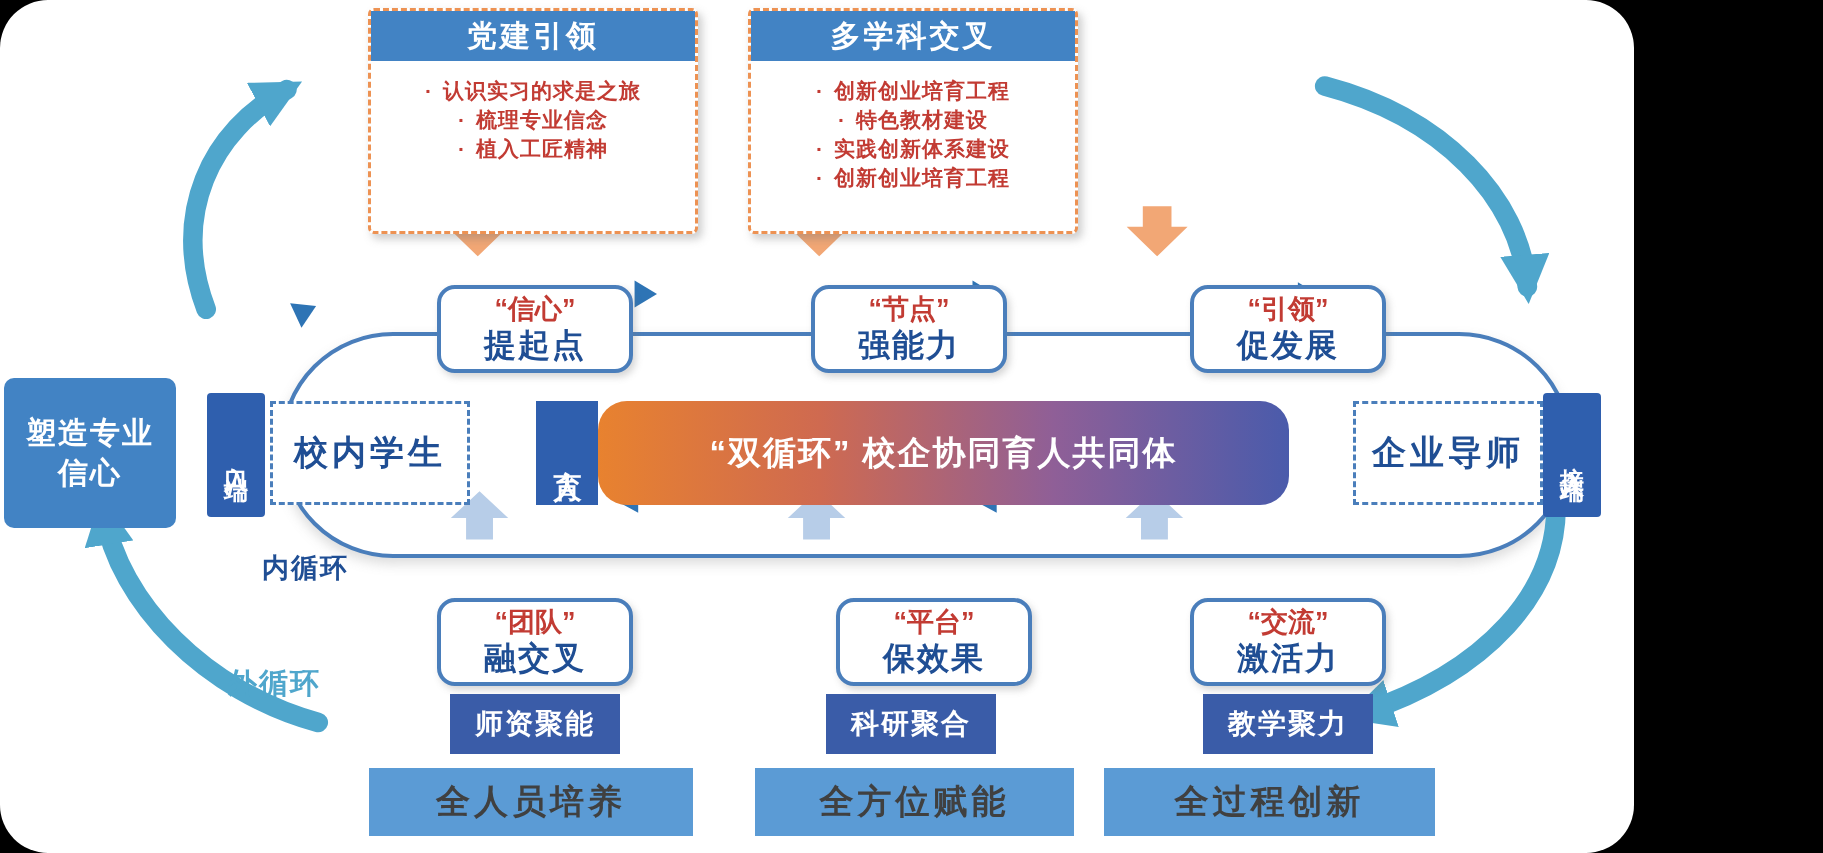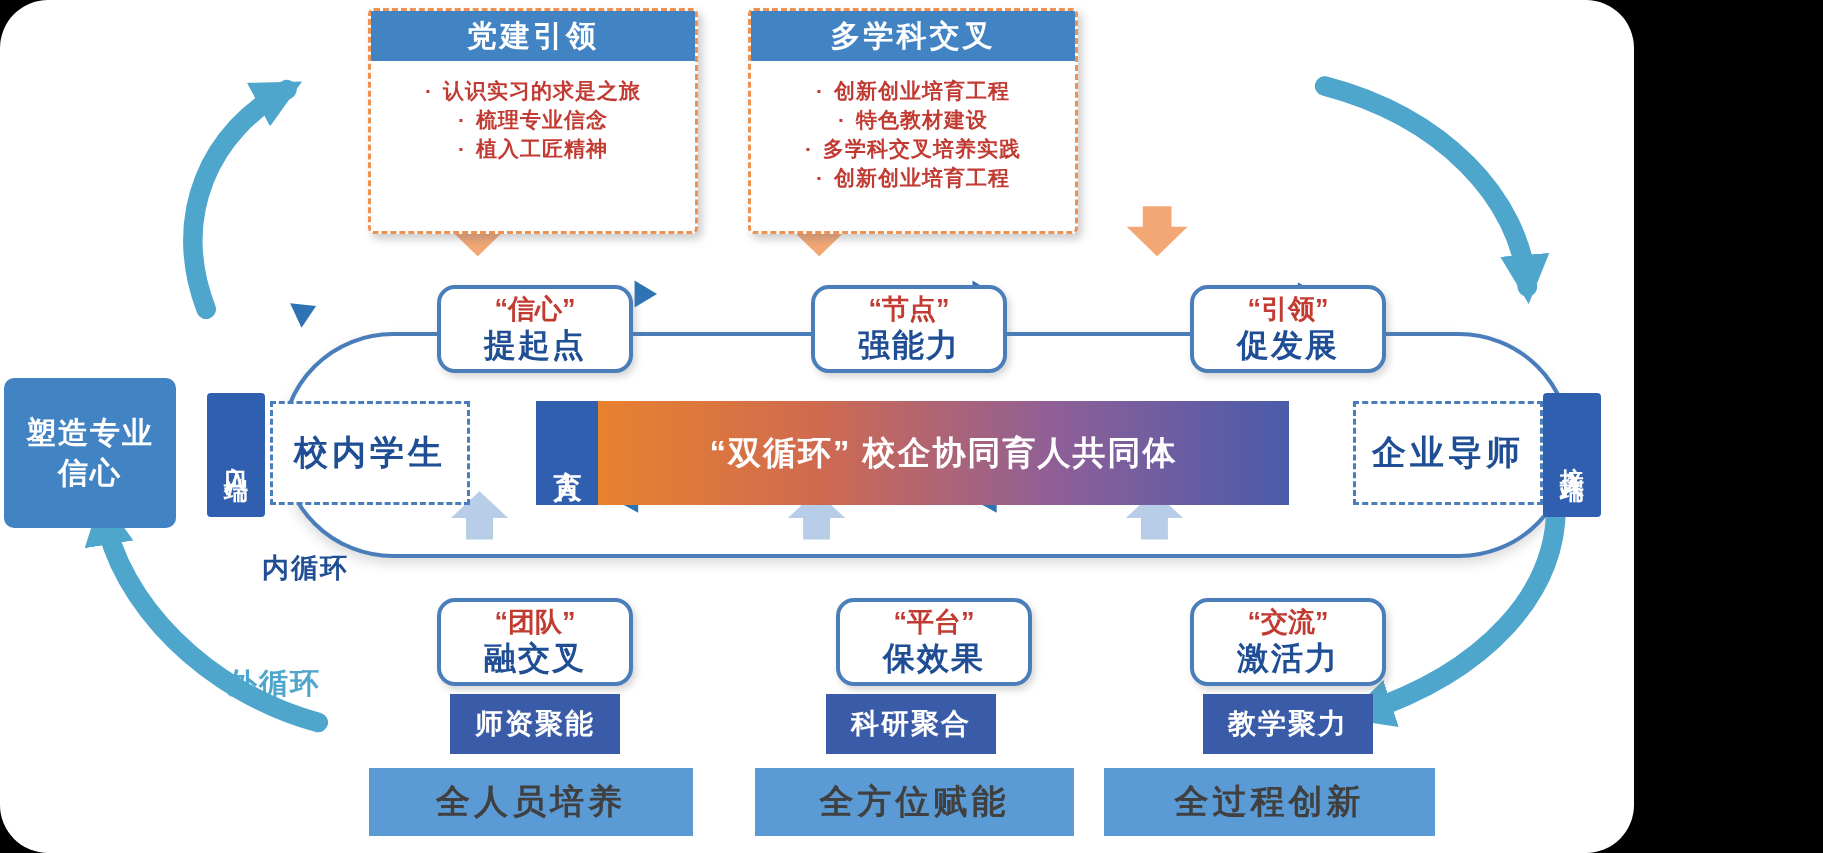--- a/index.html
+++ b/index.html
@@ -53,21 +53,21 @@
              border:3px dashed var(--box-border-blue);display:flex;align-items:center;
              justify-content:center;color:var(--navy);font-size:34px;font-weight:bold;
              z-index:3;letter-spacing:4px;box-sizing:border-box;}
   #students{left:270px;width:200px;}
   #mentors{left:1353px;width:190px;}
 
   .banner{position:absolute;left:598px;top:401px;width:691px;height:104px;
           background:linear-gradient(90deg,var(--gradient-left) 0%,var(--gradient-mid1) 32%,
                      var(--gradient-mid2) 66%,var(--gradient-right) 100%);
           color:#fff;display:flex;align-items:center;justify-content:center;
-          font-size:33px;font-weight:bold;z-index:3;letter-spacing:2px;}
+          font-size:33px;font-weight:bold;z-index:3;letter-spacing:2px;border-radius:29px;}
 
   
   .sidebox{position:absolute;width:172px;height:150px;background:var(--header-blue);
            color:#fff;display:flex;align-items:center;justify-content:center;text-align:center;
            font-size:30px;font-weight:bold;z-index:3;border-radius:10px;
            white-space:pre-line;line-height:1.35;letter-spacing:2px;}
   #side-left{left:4px;top:378px;}
   #side-right{left:1648px;top:378px;}
 
   .loop-label{position:absolute;font-weight:bold;z-index:3;letter-spacing:2px;}
@@ -145,21 +145,21 @@
       <div class="bullet">
           <span class="dot"></span>
           <span>创新创业培育工程</span>
         </div>
       <div class="bullet">
           <span class="dot"></span>
           <span>特色教材建设</span>
         </div>
       <div class="bullet">
           <span class="dot"></span>
-          <span>多学科交叉培养实践</span>
+          <span>实践创新体系建设</span>
         </div>
       <div class="bullet">
           <span class="dot"></span>
           <span>创新创业培育工程</span>
         </div>
     </div>
   </div>
 
 
   <div class="tag" style="left:437px;top:285px;">

